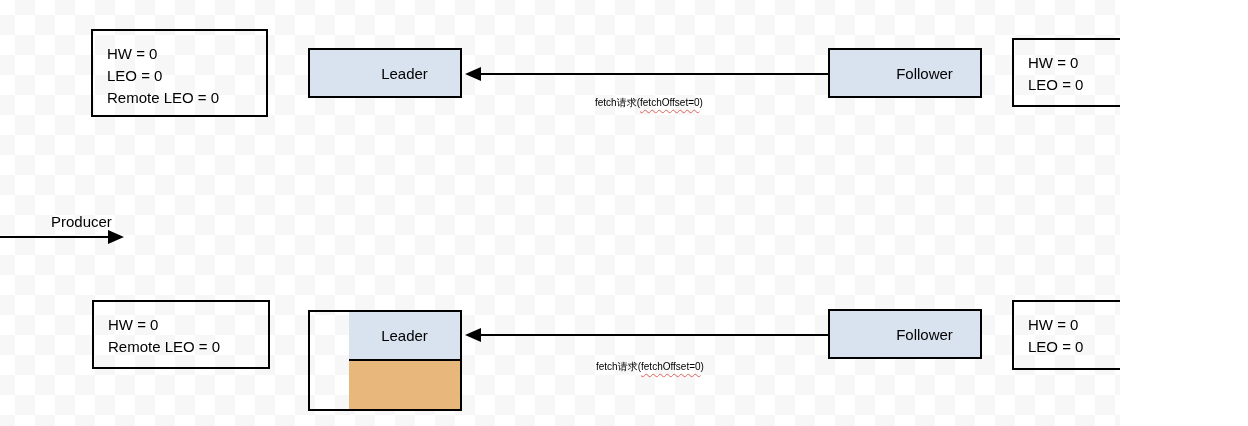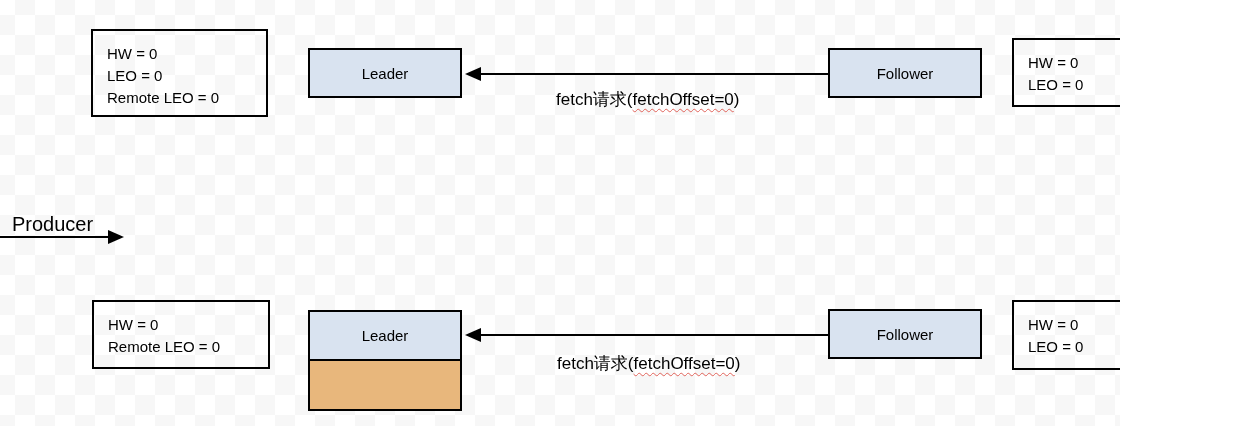--- a/index.html
+++ b/index.html
@@ -16,21 +16,21 @@
     background-color: var(--checker-light, #ffffff);
     background-image: conic-gradient(
       var(--checker-dark, #f7f7f7) 90deg,
       var(--checker-light, #ffffff) 90deg 180deg,
       var(--checker-dark, #f7f7f7) 180deg 270deg,
       var(--checker-light, #ffffff) 270deg
     );
     background-size: 40px 40px;
     background-position: -5px -5px;
   }
-  .abs { position: absolute; box-sizing: border-box; }
+  .abs { position: absolute; box-sizing: border-box; padding-left: 39px; }
 
   .state-box {
     border: 2px solid var(--node-border, #000);
     background: transparent;
     padding: 12px 0 0 14px;
     font-size: 15px;
     line-height: 22px;
     white-space: nowrap;
   }
   .node {
@@ -53,33 +53,34 @@
     align-items: center;
     justify-content: center;
     font-size: 15px;
   }
   .leader-split .seg-bottom {
     flex: 1;
     background: var(--node-fill-orange, #e8b77c);
     border-top: 2px solid var(--node-border, #000);
   }
   .fetch-label {
-    font-size: 17px;
+    font-size: 10px;
     white-space: nowrap;
+    margin-top: 8px;
   }
   .fetch-label .squiggle {
     text-decoration: underline;
     text-decoration-style: wavy;
     text-decoration-color: var(--squiggle-red, #e0635a);
     text-decoration-thickness: 1px;
     text-underline-offset: 3px;
     text-decoration-skip-ink: none;
   }
   .producer-label {
-    font-size: 20px;
+    font-size: 15px;
     white-space: nowrap;
   }
   svg.arrow-layer {
     position: absolute;
     left: 0; top: 0;
     pointer-events: none;
   }
 </style>
 </head>
 <body>

